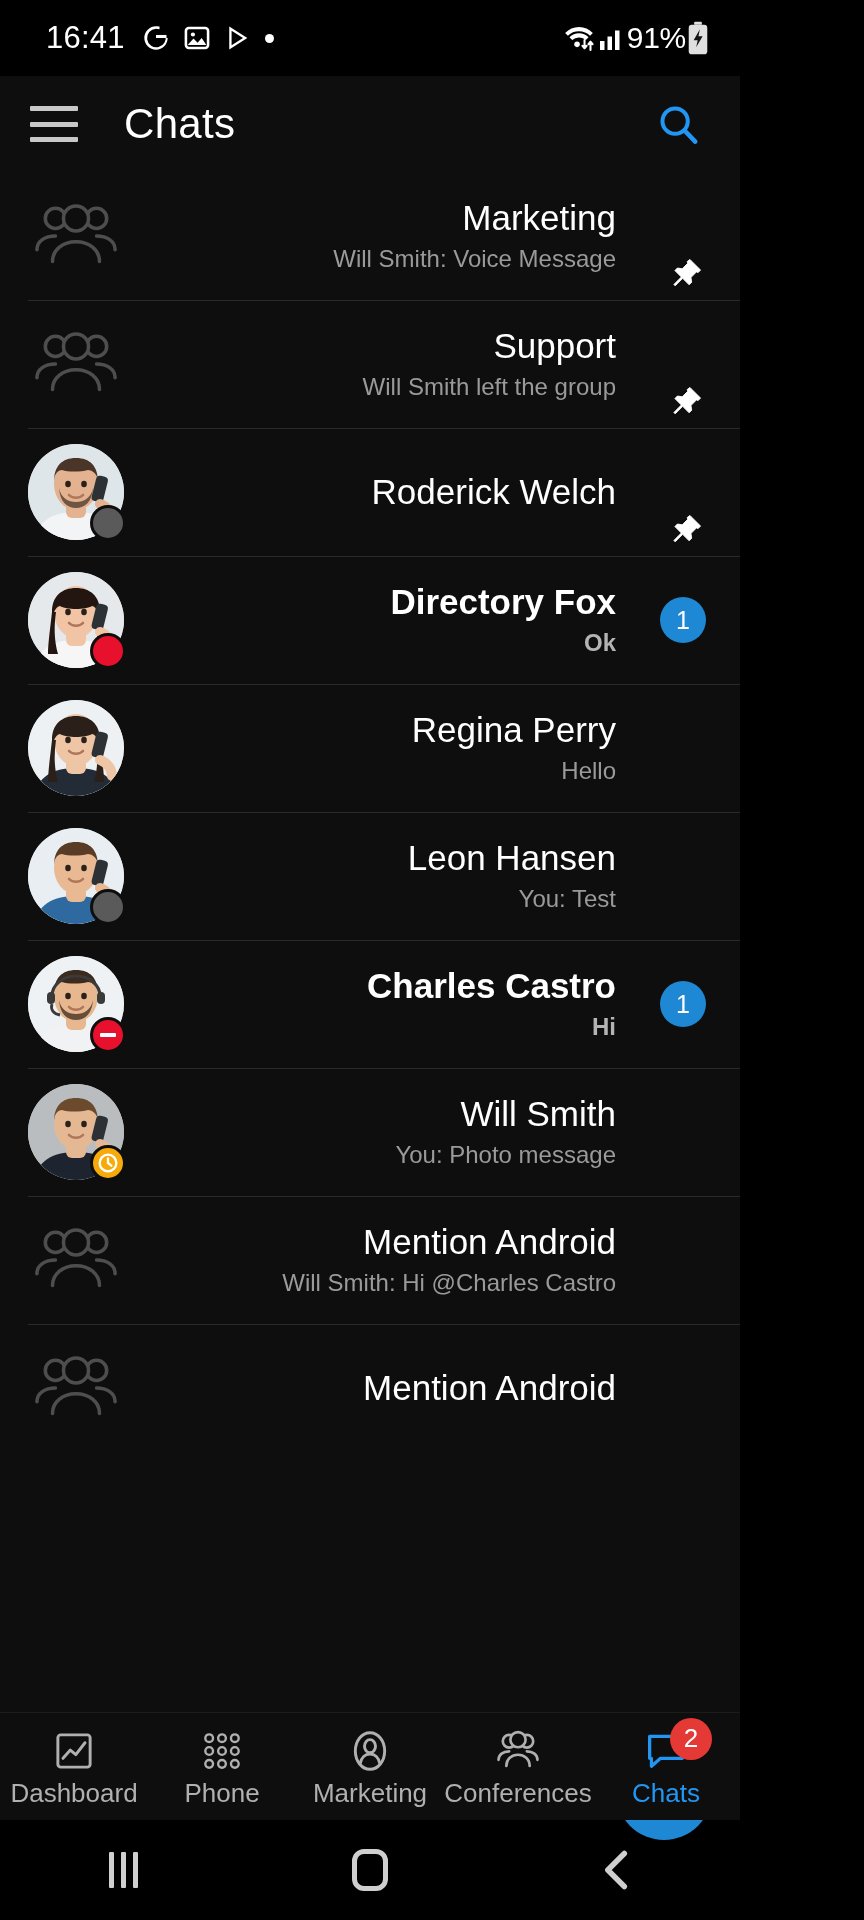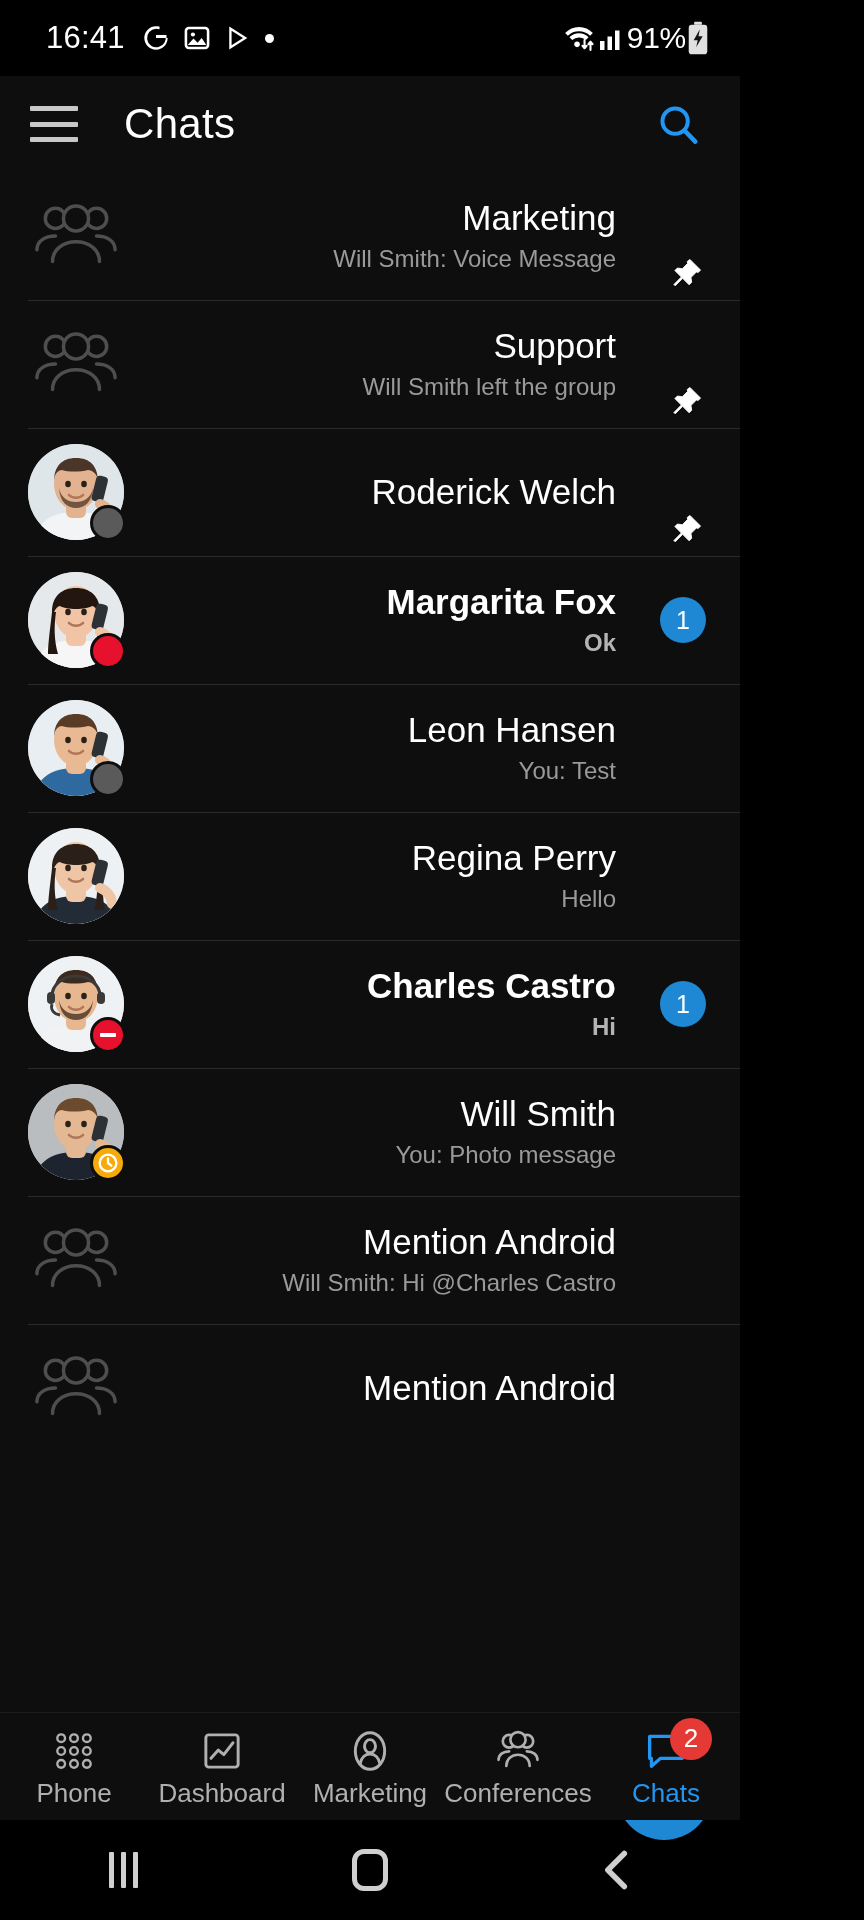--- a/index.html
+++ b/index.html
@@ -344,26 +344,62 @@
 
     <path d="M20.5 25.5c1.6 1.8 5.4 1.8 7 0" fill="none" stroke="#b1755a" stroke-width="1.3" stroke-linecap="round"></path>
 
                    <rect x="33" y="16" width="6" height="13" rx="2" fill="#2c3136" transform="rotate(14 36 22)"></rect>
                    <path d="M36 30c3 1 6 4 6 8" fill="none" stroke="#f0c4a4" stroke-width="5" stroke-linecap="round"></path>
   </svg>
           </div>
       <span class="status-dot sd-busy"></span>
     </div>
     <div class="texts">
-      <div class="title">Margarita Fox</div>
+      <div class="title">Directory Fox</div>
       <div class="subtitle">Ok</div>
     </div>
     <div class="right-slot">
       <span class="badge">1</span>
 
+    </div>
+      </div>
+      <div class="row">
+    <div class="avatar-wrap">
+      <div class="avatar">
+            <svg viewBox="0 0 48 48">
+    <rect width="48" height="48" fill="#edf1f4"></rect>
+
+    <path d="M4 48c0-9 8-14 20-14s20 5 20 14z" fill="#232c36"></path>
+
+    <rect x="19" y="27" width="10" height="10" rx="3" fill="#eec6a6"></rect>
+
+    <ellipse cx="24" cy="20" rx="11" ry="13" fill="#eec6a6"></ellipse>
+
+    <path d="M12 20c0-8 5-12 12-12s12 4 12 12v6c0-7-3-9-4-9-3 2-13 2-16 0-1 0-4 2-4 9z" fill="#2b2019"></path>
+         <path d="M12 20c-1 9-2 16-2 21h5c-2-7-2-14-1-21z" fill="#2b2019"></path>
+         <path d="M36 20c1 9 2 16 2 21h-5c2-7 2-14 1-21z" fill="#2b2019"></path>
+
+    <ellipse cx="20" cy="20" rx="1.4" ry="1.6" fill="#2b2118"></ellipse>
+    <ellipse cx="28" cy="20" rx="1.4" ry="1.6" fill="#2b2118"></ellipse>
+
+    <path d="M20.5 25.5c1.6 1.8 5.4 1.8 7 0" fill="none" stroke="#b1755a" stroke-width="1.3" stroke-linecap="round"></path>
+
+                   <rect x="33" y="16" width="6" height="13" rx="2" fill="#2c3136" transform="rotate(14 36 22)"></rect>
+                   <path d="M36 30c3 1 6 4 6 8" fill="none" stroke="#eec6a6" stroke-width="5" stroke-linecap="round"></path>
+  </svg>
+          </div>
+
+    </div>
+    <div class="texts">
+      <div class="title">Regina Perry</div>
+      <div class="subtitle">Hello</div>
+    </div>
+    <div class="right-slot">
+      
+      
     </div>
       </div>
       <div class="row">
     <div class="avatar-wrap">
       <div class="avatar">
             <svg viewBox="0 0 48 48">
     <rect width="48" height="48" fill="#e8eef2"></rect>
 
     <path d="M4 48c0-9 8-14 20-14s20 5 20 14z" fill="#2e6aa0"></path>
 
@@ -380,56 +416,20 @@
 
                    <rect x="33" y="16" width="6" height="13" rx="2" fill="#2c3136" transform="rotate(14 36 22)"></rect>
                    <path d="M36 30c3 1 6 4 6 8" fill="none" stroke="#e9b993" stroke-width="5" stroke-linecap="round"></path>
   </svg>
           </div>
       <span class="status-dot sd-offline"></span>
     </div>
     <div class="texts">
       <div class="title">Leon Hansen</div>
       <div class="subtitle">You: Test</div>
-    </div>
-    <div class="right-slot">
-      
-      
-    </div>
-      </div>
-      <div class="row">
-    <div class="avatar-wrap">
-      <div class="avatar">
-            <svg viewBox="0 0 48 48">
-    <rect width="48" height="48" fill="#edf1f4"></rect>
-
-    <path d="M4 48c0-9 8-14 20-14s20 5 20 14z" fill="#232c36"></path>
-
-    <rect x="19" y="27" width="10" height="10" rx="3" fill="#eec6a6"></rect>
-
-    <ellipse cx="24" cy="20" rx="11" ry="13" fill="#eec6a6"></ellipse>
-
-    <path d="M12 20c0-8 5-12 12-12s12 4 12 12v6c0-7-3-9-4-9-3 2-13 2-16 0-1 0-4 2-4 9z" fill="#2b2019"></path>
-         <path d="M12 20c-1 9-2 16-2 21h5c-2-7-2-14-1-21z" fill="#2b2019"></path>
-         <path d="M36 20c1 9 2 16 2 21h-5c2-7 2-14 1-21z" fill="#2b2019"></path>
-
-    <ellipse cx="20" cy="20" rx="1.4" ry="1.6" fill="#2b2118"></ellipse>
-    <ellipse cx="28" cy="20" rx="1.4" ry="1.6" fill="#2b2118"></ellipse>
-
-    <path d="M20.5 25.5c1.6 1.8 5.4 1.8 7 0" fill="none" stroke="#b1755a" stroke-width="1.3" stroke-linecap="round"></path>
-
-                   <rect x="33" y="16" width="6" height="13" rx="2" fill="#2c3136" transform="rotate(14 36 22)"></rect>
-                   <path d="M36 30c3 1 6 4 6 8" fill="none" stroke="#eec6a6" stroke-width="5" stroke-linecap="round"></path>
-  </svg>
-          </div>
-
-    </div>
-    <div class="texts">
-      <div class="title">Regina Perry</div>
-      <div class="subtitle">Hello</div>
     </div>
     <div class="right-slot">
       
       
     </div>
       </div>
       <div class="row unread">
     <div class="avatar-wrap">
       <div class="avatar">
             <svg viewBox="0 0 48 48">
@@ -549,50 +549,50 @@
       <div class="title">Mention Android</div>
     </div>
     <div class="right-slot">
       
       
     </div>
       </div>
     </div>
 
   <div class="bottomnav" id="bottom-nav">
+      <div class="navitem">
+    <div class="navicon">
+      <svg width="44" height="44" viewBox="0 0 24 24">
+      <rect x="3.2" y="3.2" width="17.6" height="17.6" rx="1.6" fill="none" stroke="#b0b0b0" stroke-width="1.6"></rect>
+      <polyline points="6,16 10,11.5 13,14 18,7.5" fill="none" stroke="#b0b0b0" stroke-width="1.6" stroke-linecap="round" stroke-linejoin="round"></polyline>
+    </svg>
+
+    </div>
+    <div class="navlabel">Dashboard</div>
+      </div>
       <div class="navitem">
     <div class="navicon">
       <svg width="44" height="44" viewBox="0 0 24 24">
       <circle cx="5" cy="5" r="2.1" fill="none" stroke="#b0b0b0" stroke-width="1.3"></circle>
             <circle cx="12" cy="5" r="2.1" fill="none" stroke="#b0b0b0" stroke-width="1.3"></circle>
             <circle cx="19" cy="5" r="2.1" fill="none" stroke="#b0b0b0" stroke-width="1.3"></circle>
             <circle cx="5" cy="12" r="2.1" fill="none" stroke="#b0b0b0" stroke-width="1.3"></circle>
             <circle cx="12" cy="12" r="2.1" fill="none" stroke="#b0b0b0" stroke-width="1.3"></circle>
             <circle cx="19" cy="12" r="2.1" fill="none" stroke="#b0b0b0" stroke-width="1.3"></circle>
             <circle cx="5" cy="19" r="2.1" fill="none" stroke="#b0b0b0" stroke-width="1.3"></circle>
             <circle cx="12" cy="19" r="2.1" fill="none" stroke="#b0b0b0" stroke-width="1.3"></circle>
             <circle cx="19" cy="19" r="2.1" fill="none" stroke="#b0b0b0" stroke-width="1.3"></circle>
     </svg>
 
     </div>
     <div class="navlabel">Phone</div>
       </div>
       <div class="navitem">
     <div class="navicon">
       <svg width="44" height="44" viewBox="0 0 24 24">
-      <rect x="3.2" y="3.2" width="17.6" height="17.6" rx="1.6" fill="none" stroke="#b0b0b0" stroke-width="1.6"></rect>
-      <polyline points="6,16 10,11.5 13,14 18,7.5" fill="none" stroke="#b0b0b0" stroke-width="1.6" stroke-linecap="round" stroke-linejoin="round"></polyline>
-    </svg>
-
-    </div>
-    <div class="navlabel">Dashboard</div>
-      </div>
-      <div class="navitem">
-    <div class="navicon">
-      <svg width="44" height="44" viewBox="0 0 24 24">
       <ellipse cx="12" cy="12" rx="8" ry="10" fill="none" stroke="#b0b0b0" stroke-width="1.6"></ellipse>
       <ellipse cx="12" cy="9.4" rx="3" ry="3.6" fill="none" stroke="#b0b0b0" stroke-width="1.6"></ellipse>
       <path d="M6.6 19c.6-3.5 2.8-5.4 5.4-5.4s4.8 1.9 5.4 5.4" fill="none" stroke="#b0b0b0" stroke-width="1.6" stroke-linecap="round"></path>
     </svg>
 
     </div>
     <div class="navlabel">Marketing</div>
       </div>
       <div class="navitem">
     <div class="navicon">

